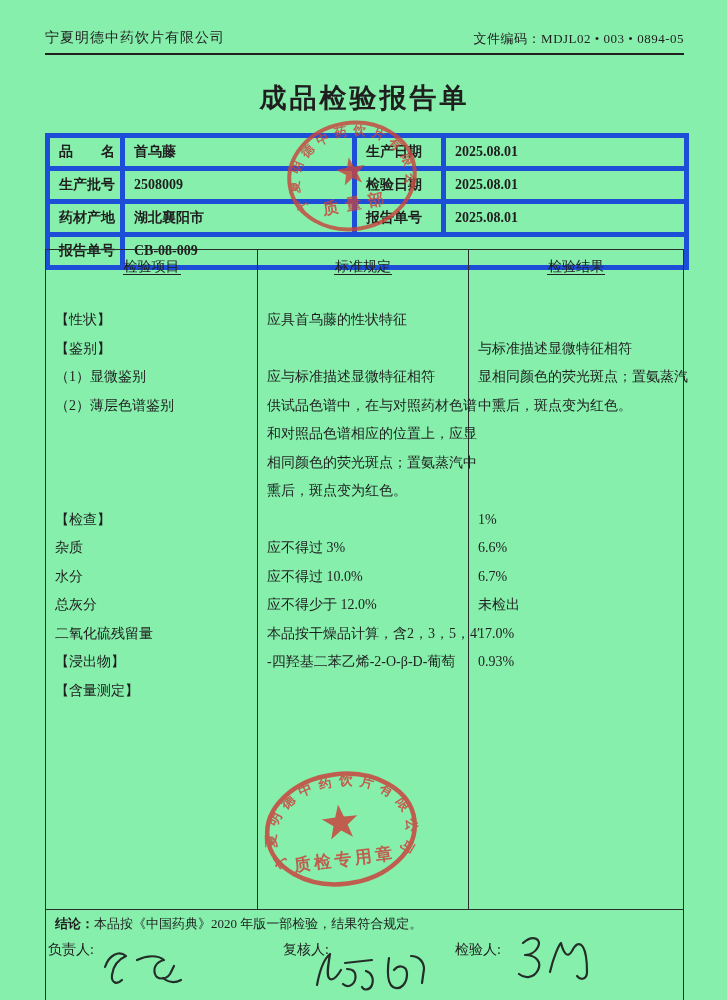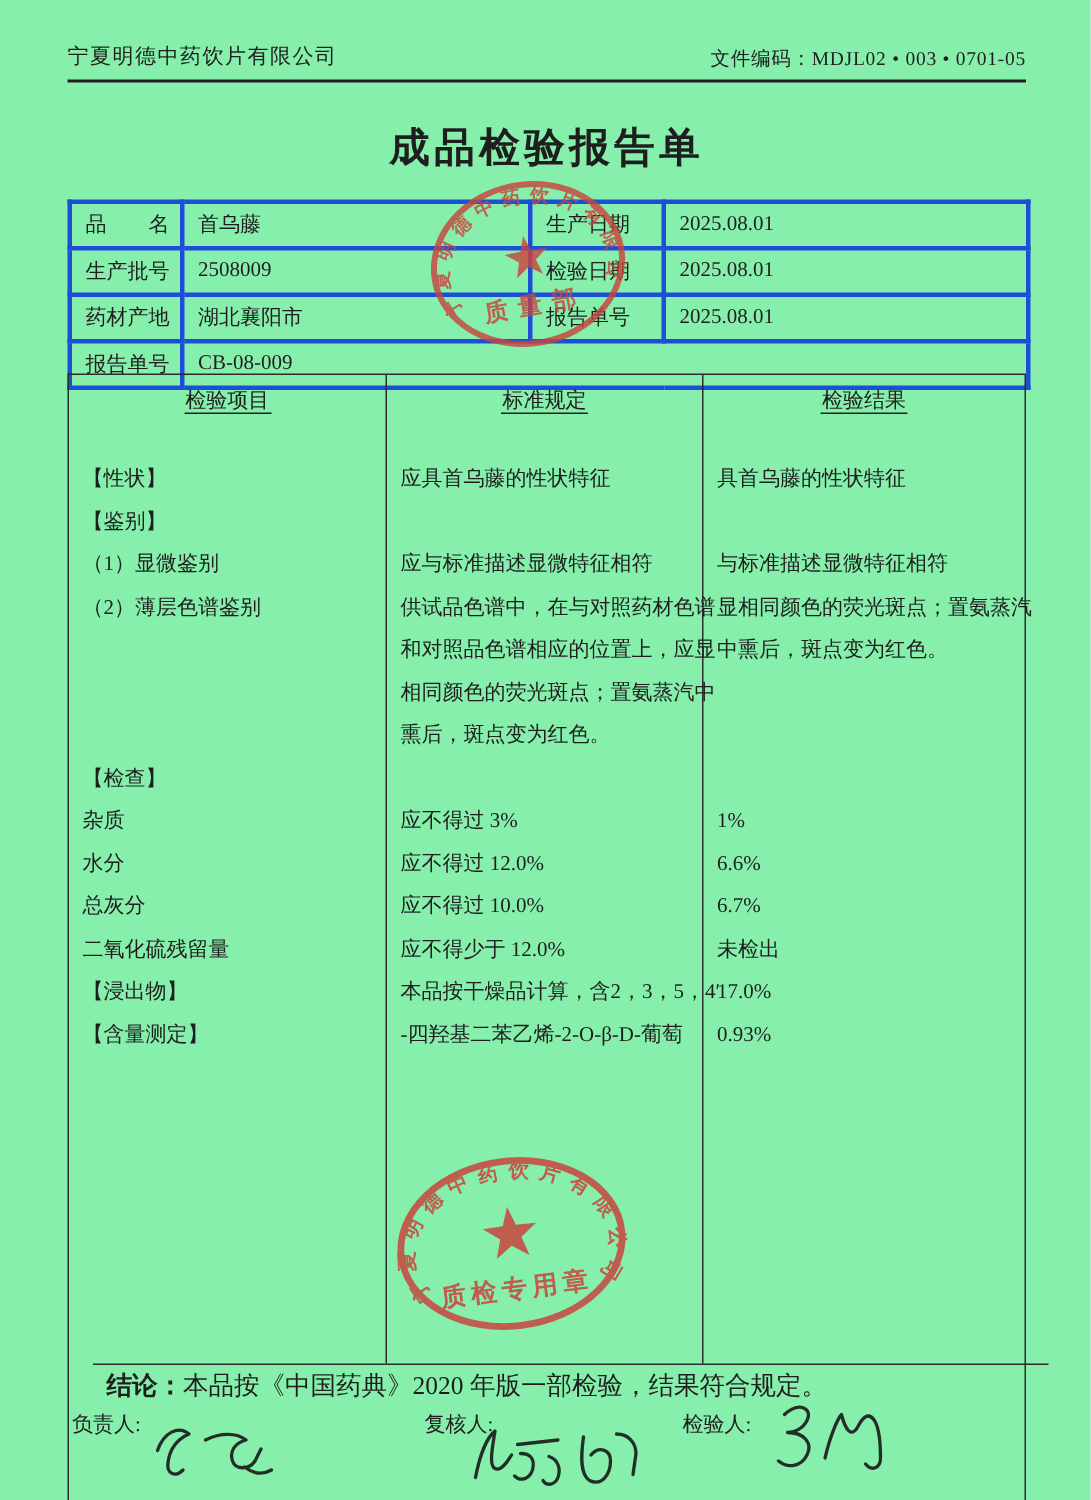--- a/index.html
+++ b/index.html
@@ -9,48 +9,48 @@
   }
   
   .hdr-company{position:absolute;left:45px;top:29px;font-size:14px;letter-spacing:1px;}
   .hdr-code{position:absolute;right:43px;top:30px;font-size:13px;letter-spacing:.5px;}
   .hdr-rule{position:absolute;left:45px;top:53px;width:639px;height:2px;background:#1f1f1f;}
   .title{position:absolute;left:45px;top:80px;width:639px;margin:0;text-align:center;
     font-size:27px;font-weight:700;letter-spacing:3px;}
   
   .info-table{position:absolute;left:45px;top:133px;width:639px;border-collapse:collapse;
     table-layout:fixed;font-size:14px;}
-  .info-table td{border:3px solid #1d4ed8;height:28px;padding:0 9px;white-space:nowrap;overflow:hidden;}
+  .info-table td{border:5px solid #1d4ed8;height:28px;padding:0 9px;white-space:nowrap;overflow:hidden;font-weight:bold;}
   
   .spec{position:absolute;left:45px;top:249px;width:639px;height:831px;
     border:1px solid #2c2c2c;box-sizing:border-box;}
   .spec-col{position:absolute;top:0;height:659px;box-sizing:border-box;}
   .spec-col.c0{left:0;width:212px;border-right:1px solid #2c2c2c;}
   .spec-col.c1{left:212px;width:211px;border-right:1px solid #2c2c2c;}
   .spec-col.c2{left:423px;width:214px;}
   .col-header{margin-top:8px;text-align:center;font-size:14px;}
   .col-header span{border-bottom:1px solid #222;padding:0 1px;}
   .col-lines{position:absolute;left:0;top:56px;width:100%;}
   .tline{height:28.5px;line-height:28.5px;font-size:14px;padding-left:9px;white-space:nowrap;}
-  .conclusion{position:absolute;left:16px;top:659px;width:100%;height:28px;box-sizing:border-box;
-    border-top:1px solid #2c2c2c;line-height:27px;font-size:17px;padding-left:9px;white-space:nowrap;}
+  .conclusion{position:absolute;left:0;top:659px;width:100%;height:28px;box-sizing:border-box;
+    border-top:1px solid #2c2c2c;line-height:27px;font-size:13px;padding-left:9px;white-space:nowrap;}
   .conclusion b{font-weight:700;}
   
   .sig-row{position:absolute;left:45px;top:941px;width:639px;height:59px;font-size:14px;}
   .sig-label{position:absolute;top:0;white-space:nowrap;}
   .sig-label.l1{left:3px;} .sig-label.l2{left:238px;} .sig-label.l3{left:410px;}
   .stamp,.sigsvg{position:absolute;pointer-events:none;}
 </style>
 </head>
 <body>
 
 <div class="page">
 
   <div class="hdr-company">宁夏明德中药饮片有限公司</div>
-  <div class="hdr-code"><span>文件编码：</span><span>MDJL02 • 003 • 0701-05</span></div>
+  <div class="hdr-code"><span>文件编码：</span><span>MDJL02 • 003 • 0894-05</span></div>
   <div class="hdr-rule"></div>
 
   <h1 class="title">成品检验报告单</h1>
 
   <table class="info-table">
     <colgroup>
         <col style="width:75px">
         <col style="width:232px">
         <col style="width:89px">
         <col style="width:243px">
@@ -106,31 +106,29 @@
       <div class="col-lines">
           <div class="tline">应具首乌藤的性状特征</div>
           <div class="tline"></div>
           <div class="tline">应与标准描述显微特征相符</div>
           <div class="tline">供试品色谱中，在与对照药材色谱</div>
           <div class="tline">和对照品色谱相应的位置上，应显</div>
           <div class="tline">相同颜色的荧光斑点；置氨蒸汽中</div>
           <div class="tline">熏后，斑点变为红色。</div>
           <div class="tline"></div>
           <div class="tline">应不得过 3%</div>
-          <div class="tline">应不得过 12.0%</div>
           <div class="tline">应不得过 10.0%</div>
           <div class="tline">应不得少于 12.0%</div>
           <div class="tline">本品按干燥品计算，含2，3，5，4′</div>
           <div class="tline">-四羟基二苯乙烯-2-O-β-D-葡萄</div>
         </div>
     </div>
     <div class="spec-col c2">
       <div class="col-header"><span>检验结果</span></div>
       <div class="col-lines">
-          <div class="tline">具首乌藤的性状特征</div>
           <div class="tline"></div>
           <div class="tline">与标准描述显微特征相符</div>
           <div class="tline">显相同颜色的荧光斑点；置氨蒸汽</div>
           <div class="tline">中熏后，斑点变为红色。</div>
           <div class="tline"></div>
           <div class="tline"></div>
           <div class="tline"></div>
           <div class="tline">1%</div>
           <div class="tline">6.6%</div>
           <div class="tline">6.7%</div>

